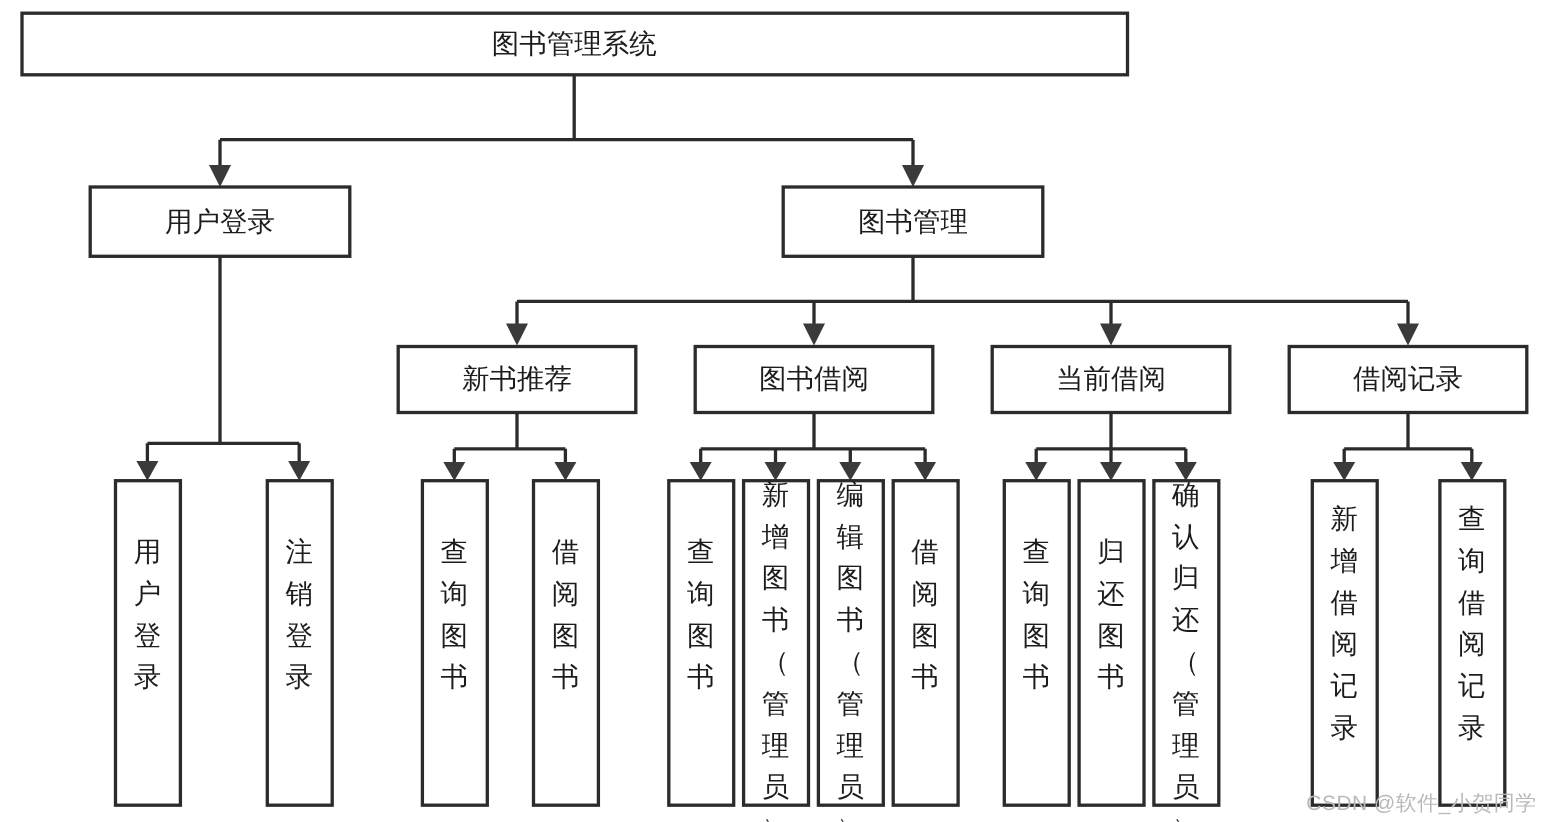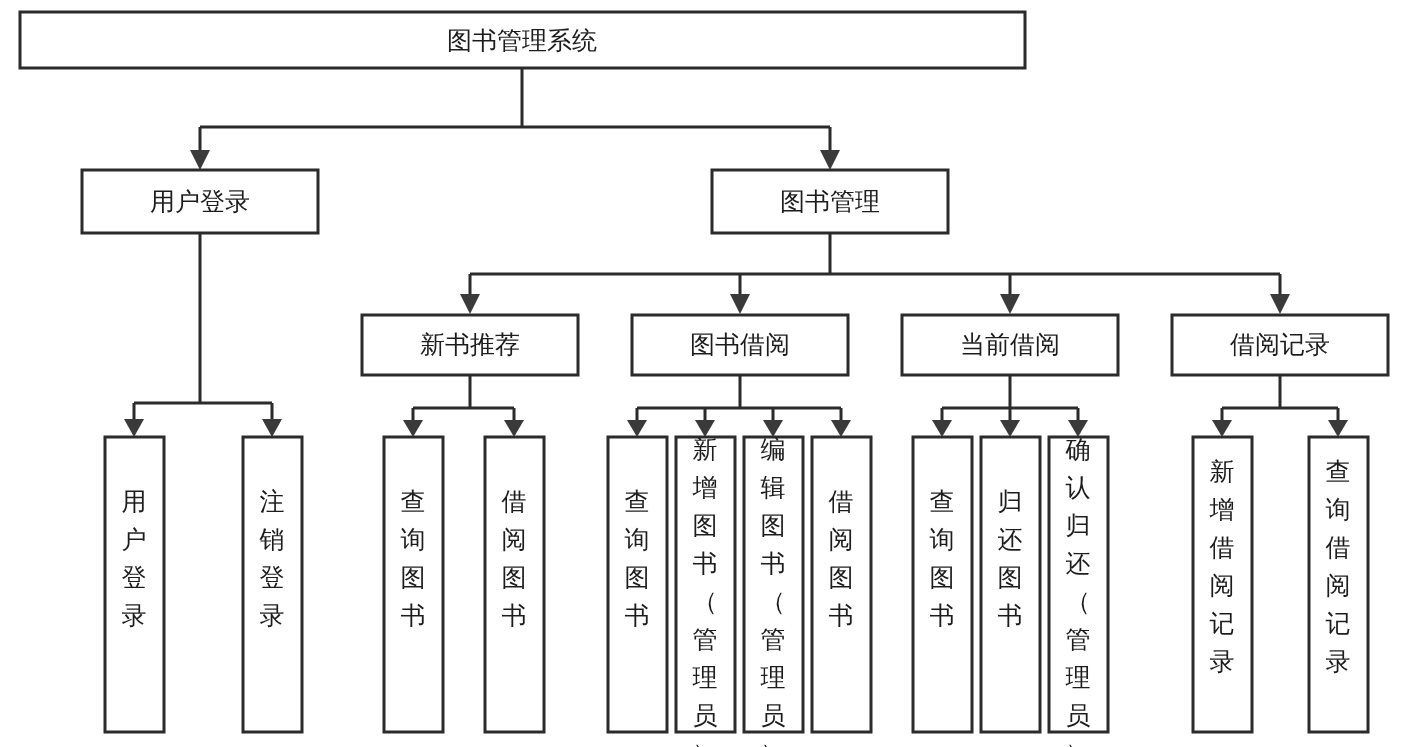--- a/index.html
+++ b/index.html
@@ -207,13 +207,14 @@
       <rect class="node-box" x="1193" y="437" width="59" height="295"></rect>
       <text class="node-label-v" x="1222" y="480"><tspan x="1222" y="480">新</tspan><tspan x="1222" y="518">增</tspan><tspan x="1222" y="556">借</tspan><tspan x="1222" y="594">阅</tspan><tspan x="1222" y="632">记</tspan><tspan x="1222" y="670">录</tspan></text>
     </g>
     <g>
       <rect class="node-box" x="1309" y="437" width="59" height="295"></rect>
       <text class="node-label-v" x="1338" y="480"><tspan x="1338" y="480">查</tspan><tspan x="1338" y="518">询</tspan><tspan x="1338" y="556">借</tspan><tspan x="1338" y="594">阅</tspan><tspan x="1338" y="632">记</tspan><tspan x="1338" y="670">录</tspan></text>
     </g>
 
   </svg>
 
+  <div class="watermark">CSDN @软件_小贺同学</div>
 </div>
 
 </body></html>

